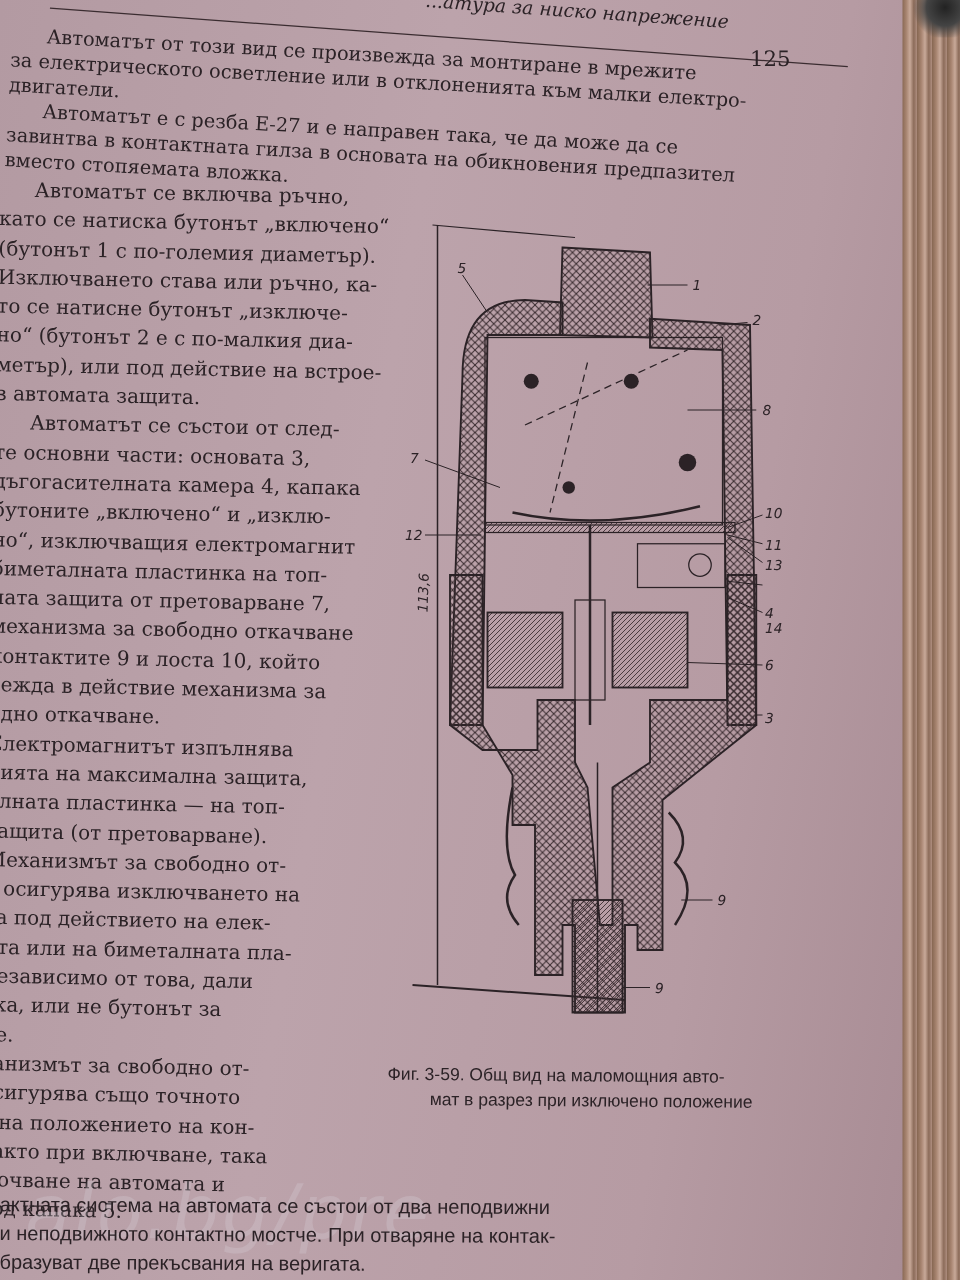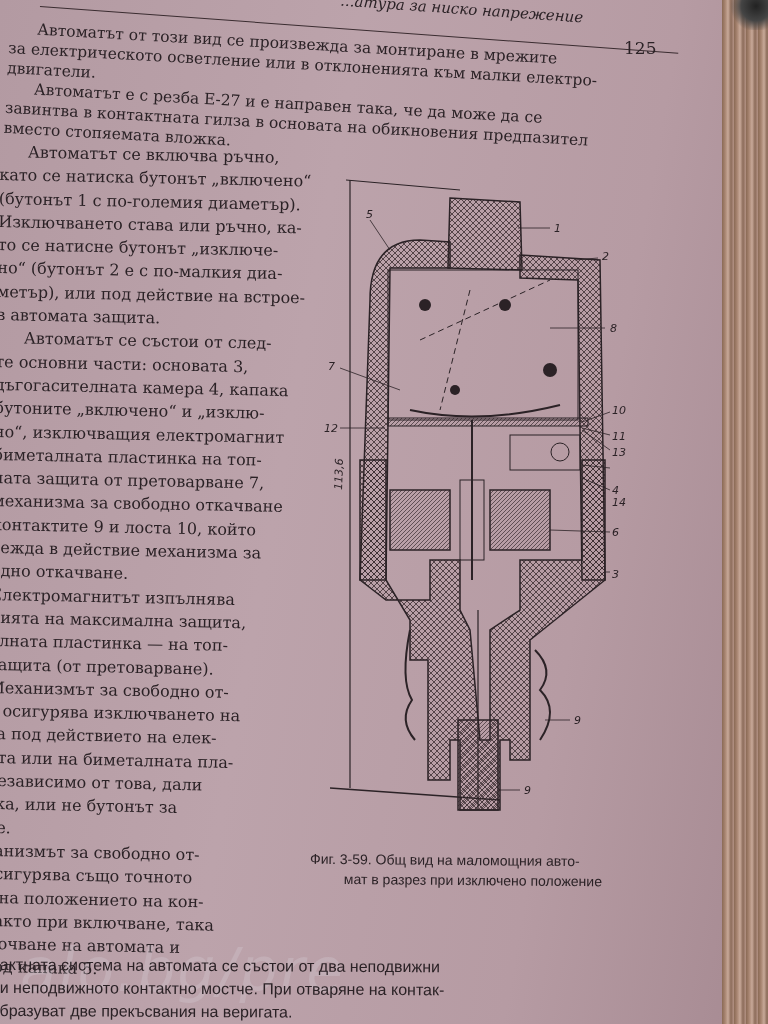--- a/index.html
+++ b/index.html
@@ -26,21 +26,21 @@
   .header-line {
     position: absolute; left: 40px; top: 6px; width: 640px; height: 1px;
     border-top: 1.5px solid #3a2c30;
     transform: rotate(4.2deg); transform-origin: left top;
   }
   .header-title {
     position: absolute; left: 340px; top: 0px;
     font-style: italic; font-size: 15px; transform: rotate(4deg);
   }
   .page-num {
-    position: absolute; left: 624px; top: 38px; font-size: 17px;
+    position: absolute; left: 600px; top: 38px; font-size: 17px;
   }
   .text-block { position: absolute; font-size: 15.5px; line-height: 20px; white-space: nowrap; }
   .text-block .ln { display: block; }
   .top-text { left: 10px; top: 18px; transform: rotate(3.2deg); transform-origin: left top; }
   .left-col { left: 0px; top: 140px; transform: rotate(1.2deg); transform-origin: left top; font-size: 16px; line-height: 23.3px; }
   .bottom-text { left: 0px; top: 930px; transform: rotate(0.3deg); transform-origin: left top; font-size: 16px; line-height: 23px; font-family: "Liberation Sans Narrow", "Liberation Sans", sans-serif; }
   .indent { padding-left: 28px; }
   .caption {
     position: absolute; left: 310px; top: 850px;
     font-family: "Liberation Sans", sans-serif; font-size: 14px; line-height: 20px;

